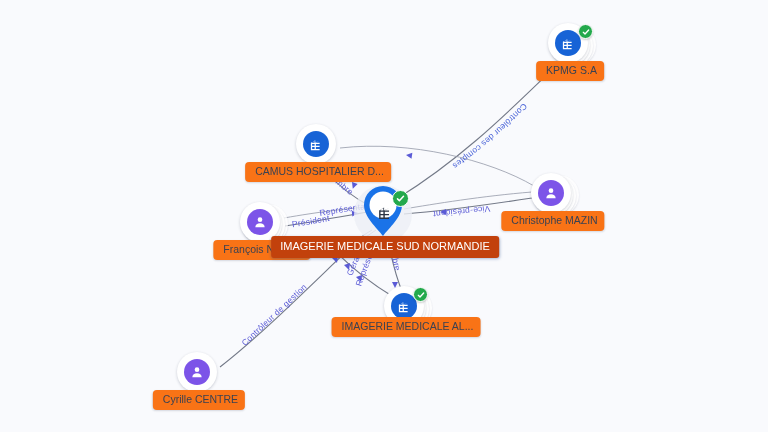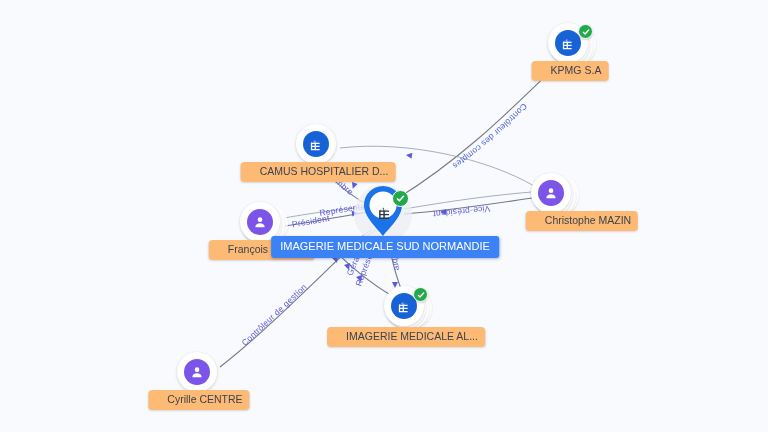--- a/index.html
+++ b/index.html
@@ -76,31 +76,31 @@
   }
   .halo{
     position:absolute;left:-9px;top:-5px;width:58px;height:58px;
     border-radius:50%;background:#eceff5;opacity:.8;
   }
 
   
   .label{
     position:absolute;
     transform:translateX(-50%);
-    background:#fdba74;
+    background:#f97316;
     color:#3b4252;
     font-size:10.5px;
     line-height:1;
-    padding:4px 7px 5px 19px;
+    padding:4px 7px 5px 10px;
     border-radius:4px;
     white-space:nowrap;
     box-shadow:0 1px 2px rgba(30,40,70,.16);
   }
   .label.selected{
-    background:#3b82f6;
+    background:#c2410c;
     color:#ffffff;
     font-size:11px;
     padding:5px 9px 6px 9px;
     border-radius:3px;
     box-shadow:0 1px 3px rgba(20,60,130,.35);
   }
 </style>
 </head>
 <body style="background: rgb(249, 250, 253);">
 
@@ -237,21 +237,21 @@
     <div class="disc">
       <div class="inner person">
         <svg width="14" height="14" viewBox="0 0 24 24" fill="#ffffff">
           <circle cx="12" cy="8" r="4"></circle>
           <path d="M4 21c0-4.4 3.6-7 8-7s8 2.6 8 7H4z"></path>
         </svg>
       </div>
     </div>
   </div>
 </div>
-<div class="label" style="left:582px;top:211px;text-align:center;">Christophe MAZIN</div>
+<div class="label" style="left:553px;top:211px;text-align:center;">Christophe MAZIN</div>
 
 <div class="node" style="left:262px;top:224px;">
   <div class="node-hit">
     <div class="stack s1"></div>
     <div class="stack s2"></div>
     <div class="stack s3"></div>
     <div class="disc">
       <div class="inner person">
         <svg width="14" height="14" viewBox="0 0 24 24" fill="#ffffff">
           <circle cx="12" cy="8" r="4"></circle>
@@ -275,21 +275,21 @@
         </svg>
       </div>
     </div>
     <div class="badge" style="left:29px;top:1px;">
       <svg width="8" height="8" viewBox="0 0 24 24" fill="none" stroke="#ffffff" stroke-width="4" stroke-linecap="round" stroke-linejoin="round">
         <polyline points="4,13 9,18 20,6"></polyline>
       </svg>
     </div>
   </div>
 </div>
-<div class="label" style="left:406px;top:327px;">IMAGERIE MEDICALE AL...</div>
+<div class="label" style="left:406px;top:317px;">IMAGERIE MEDICALE AL...</div>
 
 <div class="node" style="left:199px;top:374px;">
   <div class="node-hit">
     <div class="disc">
       <div class="inner person">
         <svg width="14" height="14" viewBox="0 0 24 24" fill="#ffffff">
           <circle cx="12" cy="8" r="4"></circle>
           <path d="M4 21c0-4.4 3.6-7 8-7s8 2.6 8 7H4z"></path>
         </svg>
       </div>

